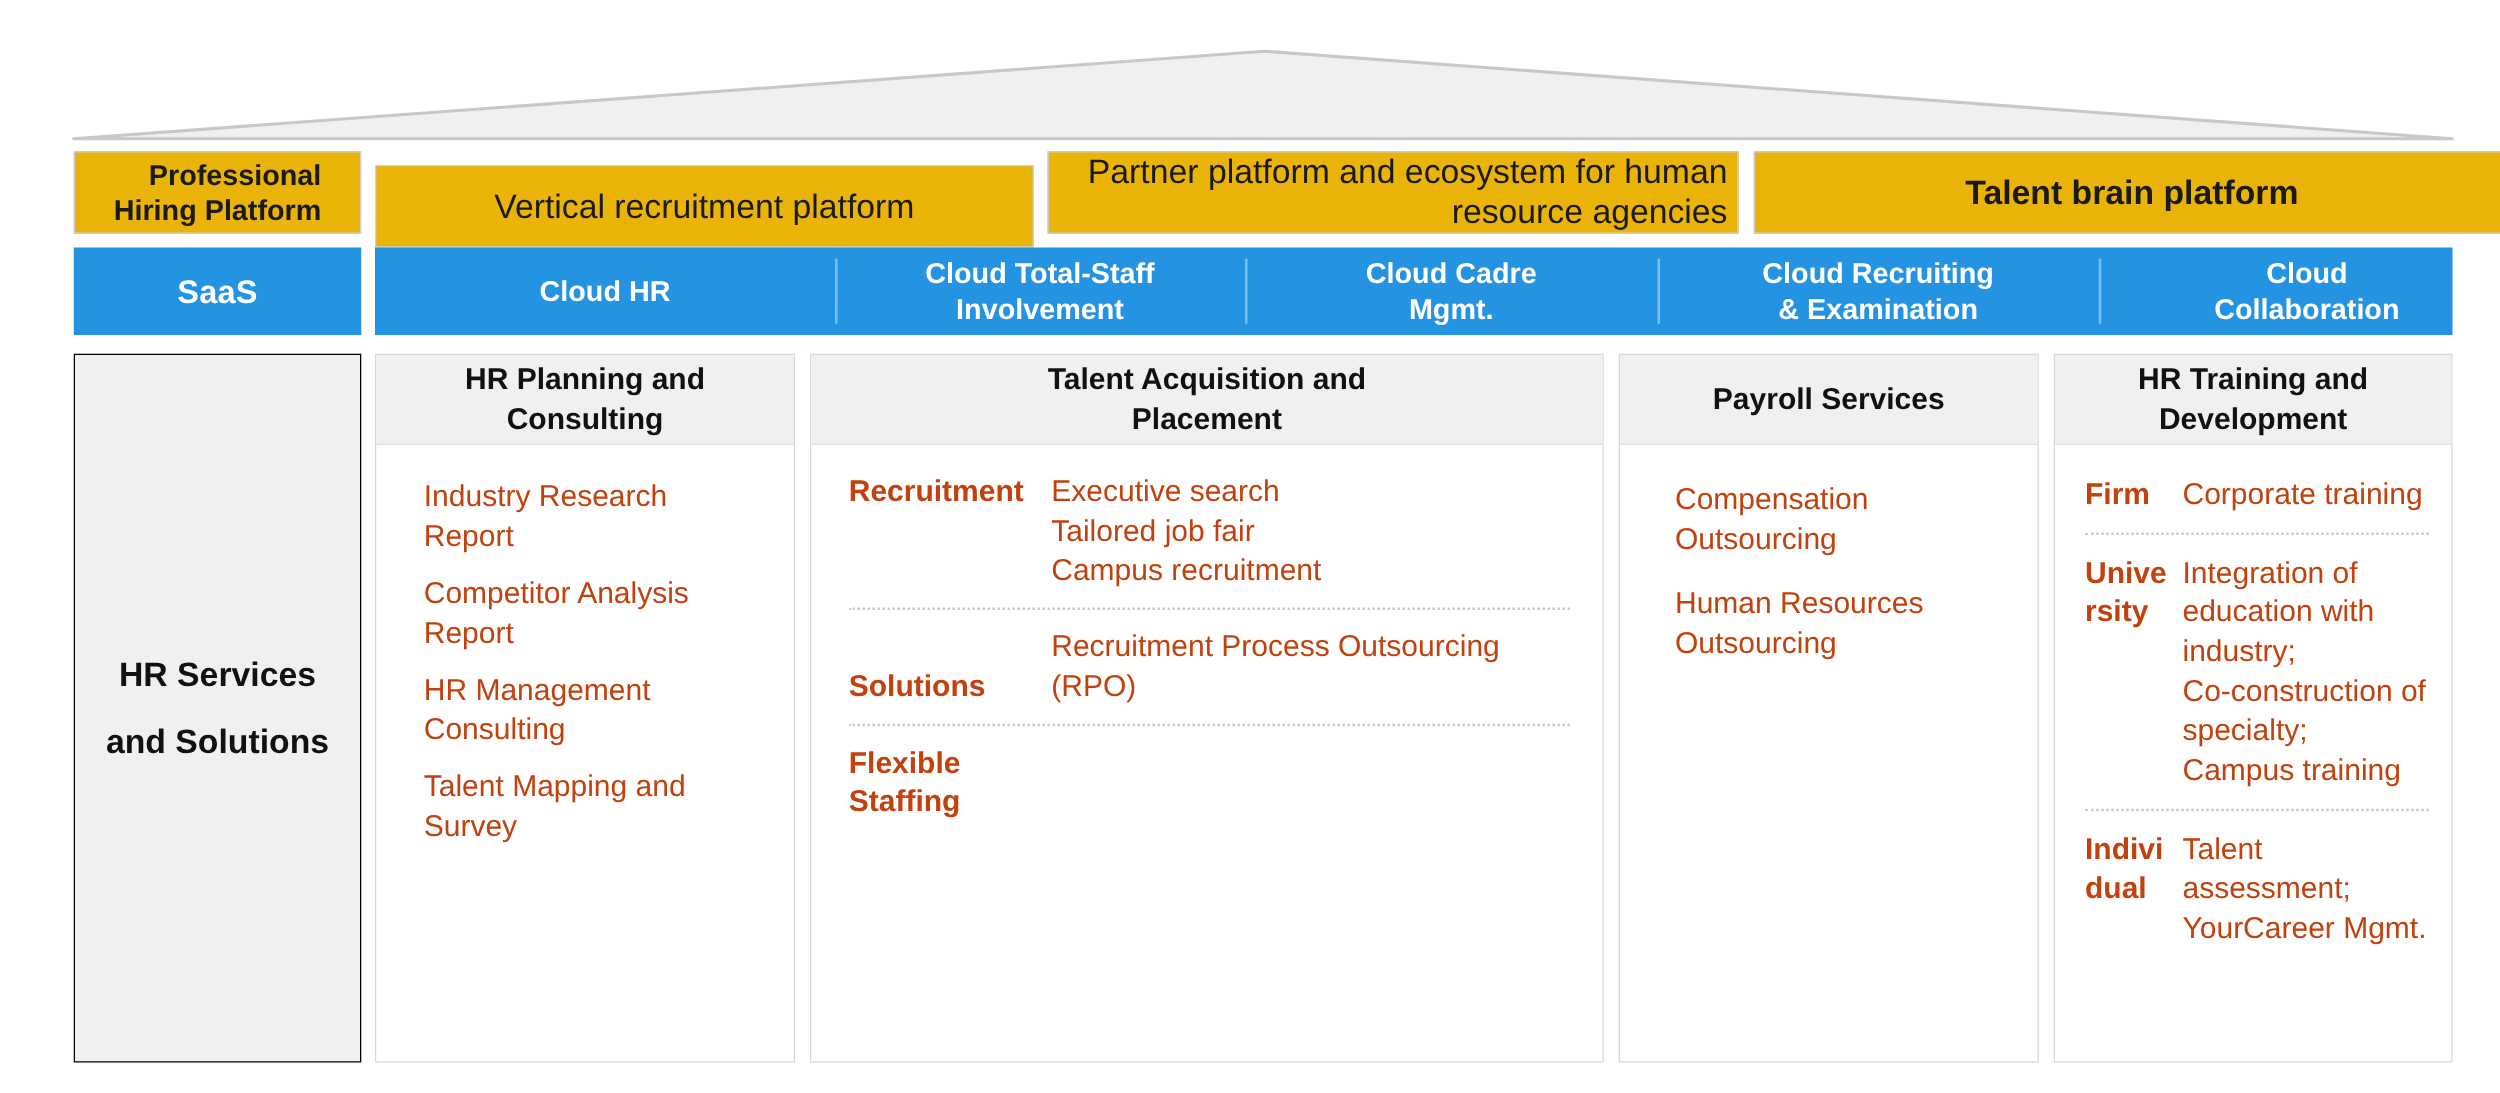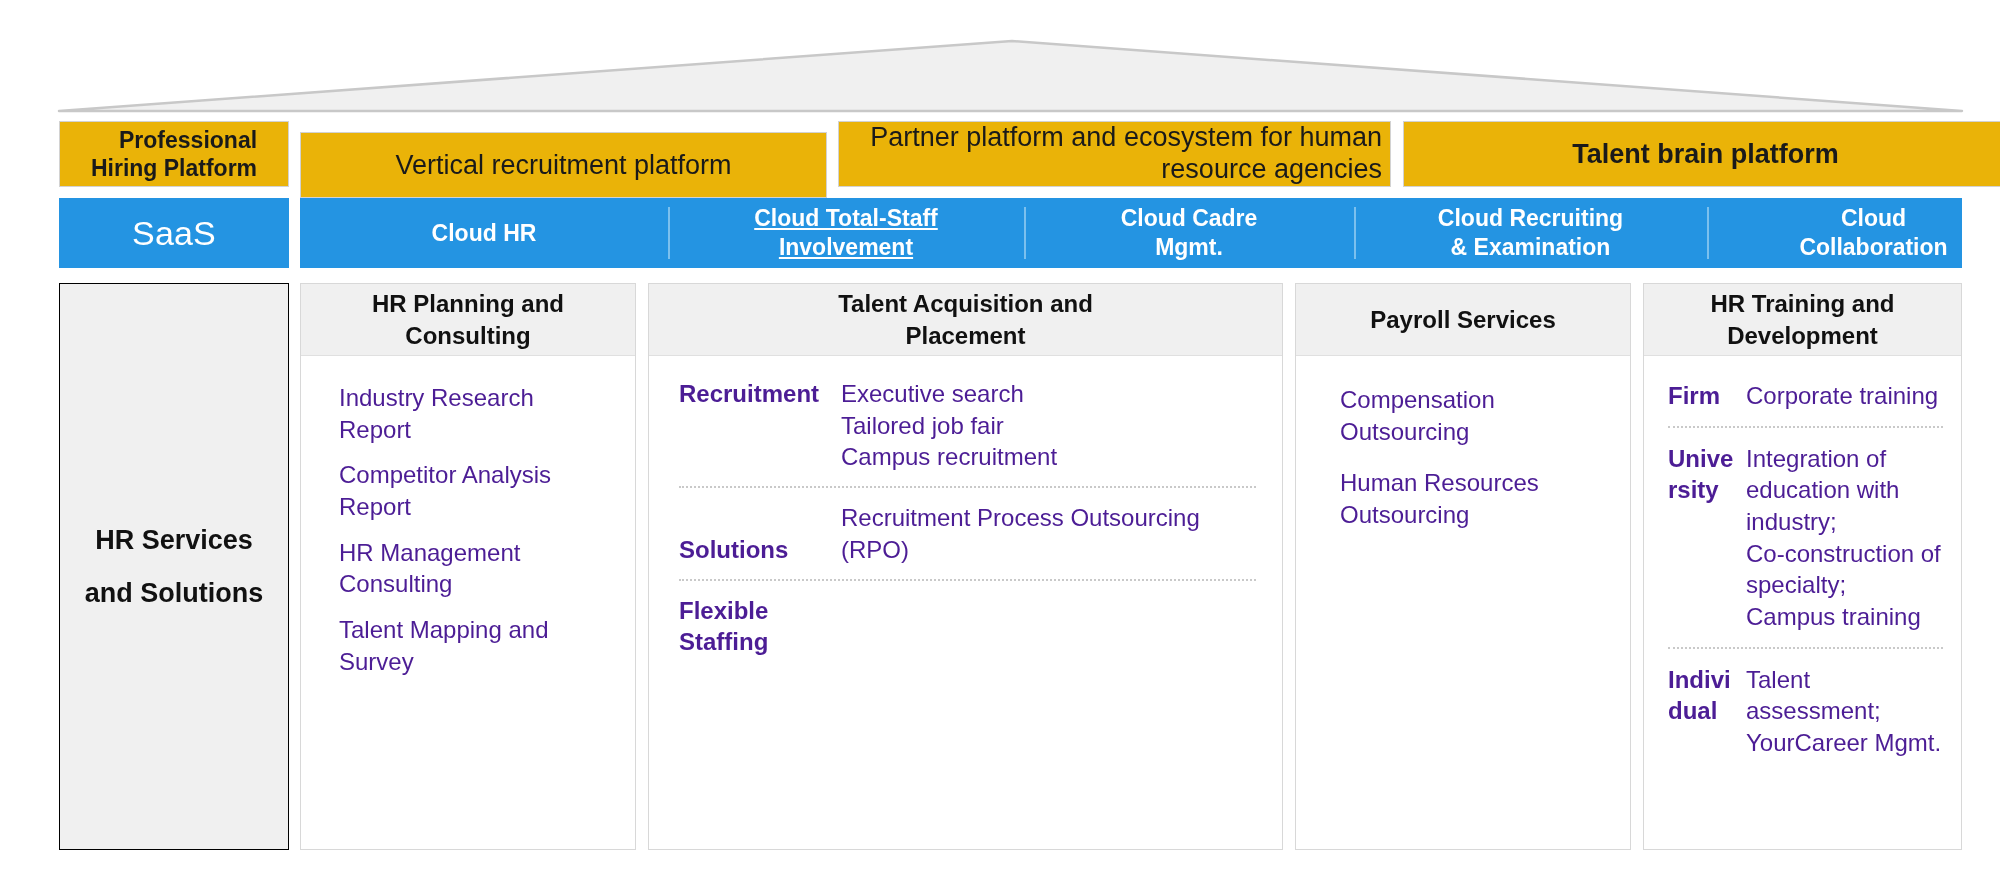--- a/index.html
+++ b/index.html
@@ -51,22 +51,22 @@
   }
   .platform-box.strong {
     font-weight: bold;
     font-size: 23px;
   }
 
   
   .saas-label {
     background: #2494e2;
     color: #ffffff;
-    font-weight: normal;
-    font-size: 34px;
+    font-weight: bold;
+    font-size: 26px;
     letter-spacing: .2px;
   }
   .saas-band {
     position: absolute;
     box-sizing: border-box;
     background: #2494e2;
     display: flex;
     flex-direction: row;
     align-items: stretch;
   }
@@ -131,21 +131,21 @@
     padding: 6px 10px;
     height: 72px;
     flex: 0 0 72px;
   }
   .svc-body {
     flex: 1 1 auto;
     box-sizing: border-box;
     padding: 26px 24px 10px 38px;
     font-size: 24px;
     line-height: 1.32;
-    color: #4c1d95;
+    color: #c2410c;
   }
 
   
   .plain-list { margin: 0; padding: 0; }
   .plain-item { margin: 0 0 14px 0; }
   .plain-item:last-child { margin-bottom: 0; }
 
   
   .lrow {
     display: flex;
@@ -214,21 +214,21 @@
   <div class="box saas-label" style="left:59px; top:198px; width:230px; height:70px;">
     <span>SaaS</span>
   </div>
 
   <div class="saas-band" style="left:300px; top:198px; width:1662px; height:70px;">
     <div class="saas-cell" style="width:368px;">
       <div>
         <div>Cloud HR</div>
       </div>
     </div>
-    <div class="saas-cell" style="width:356px;text-decoration:underline;">
+    <div class="saas-cell" style="width:328px;">
       <div>
         <div>Cloud Total-Staff</div>
         <div>Involvement</div>
       </div>
     </div>
     <div class="saas-cell" style="width:330px;">
       <div>
         <div>Cloud Cadre</div>
         <div>Mgmt.</div>
       </div>

